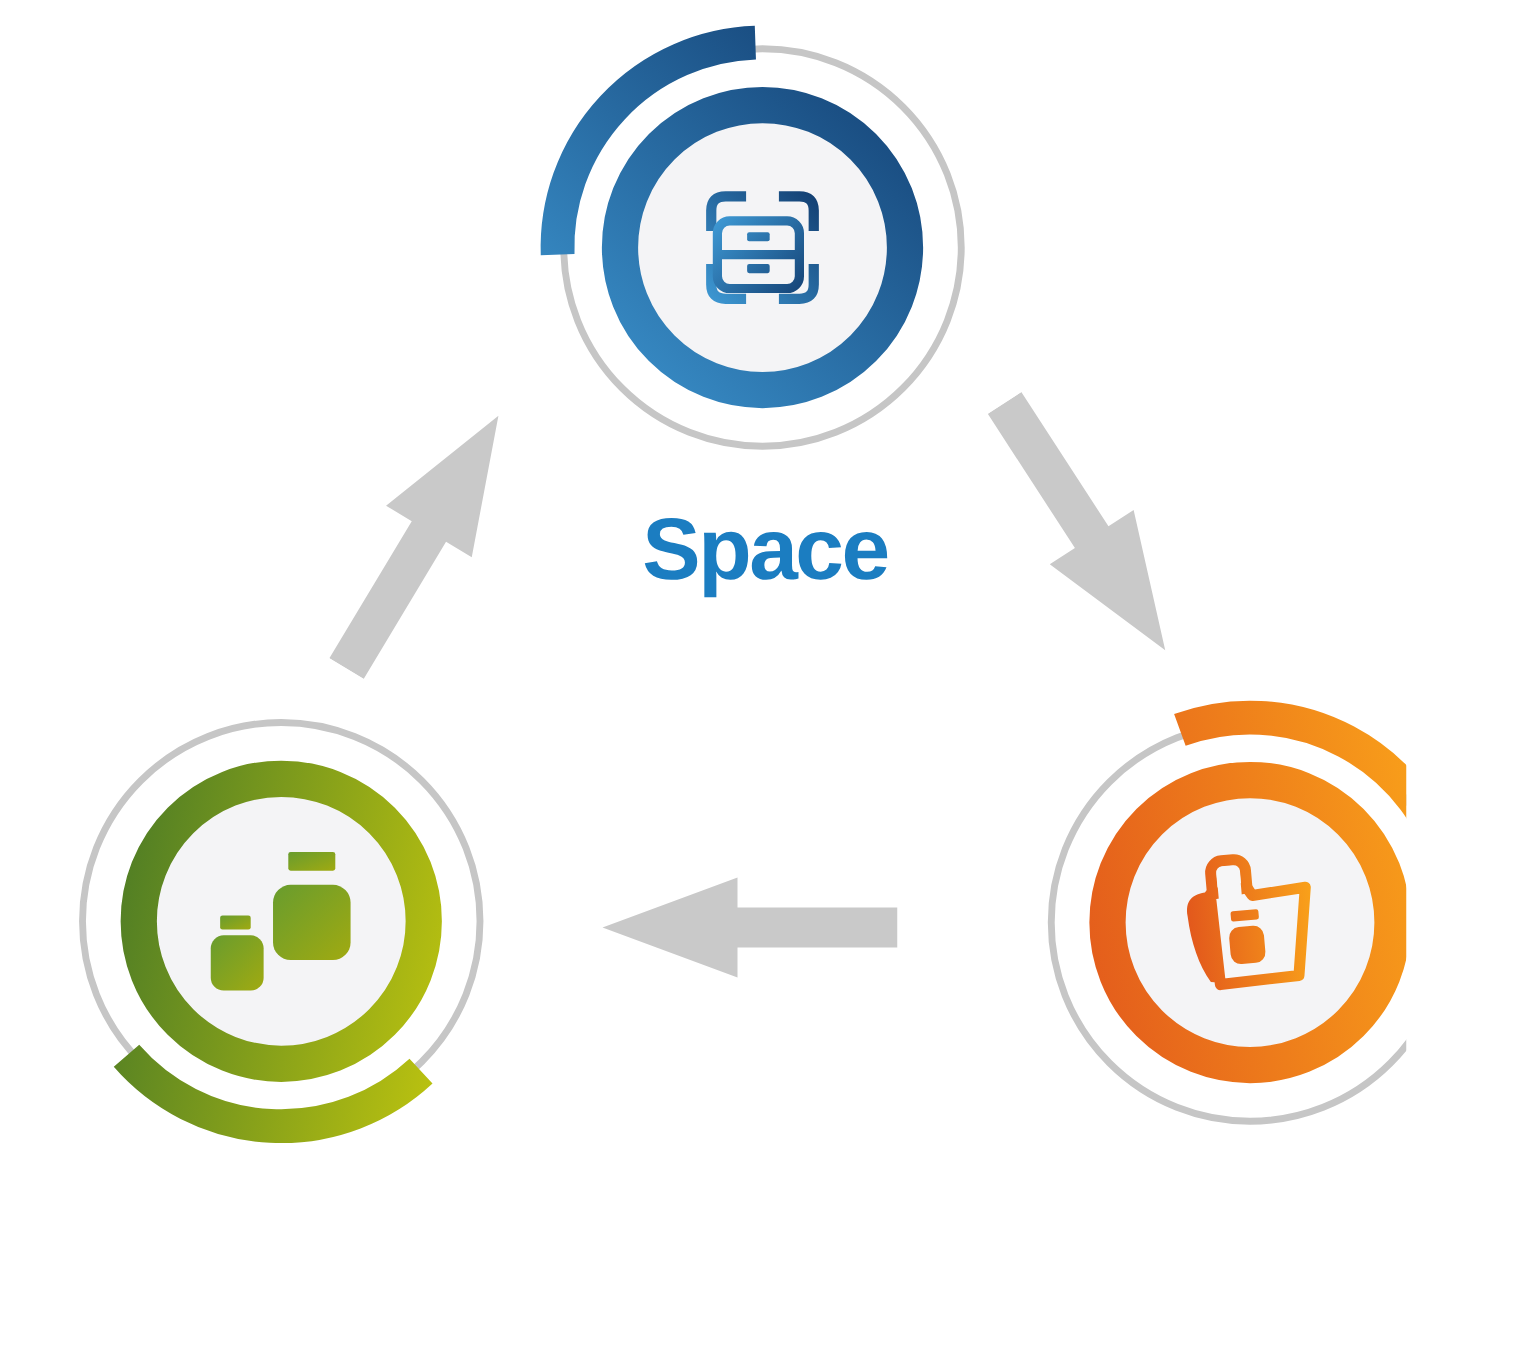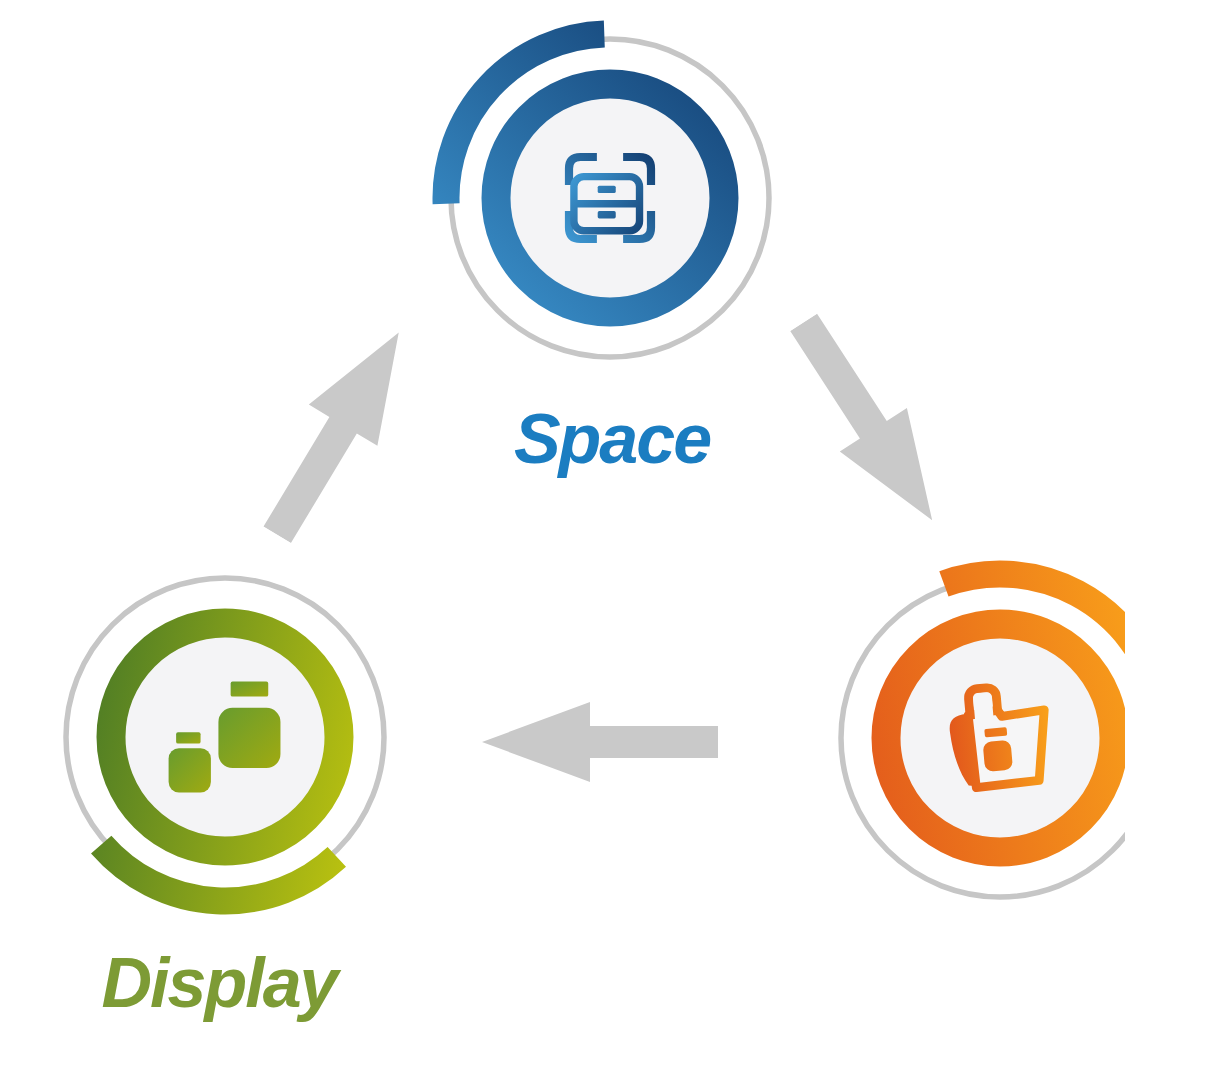--- a/index.html
+++ b/index.html
@@ -3,21 +3,20 @@
 <meta charset="utf-8">
 <style>
   html, body { margin: 0; padding: 0; background: #ffffff; }
   .canvas {
     position: relative;
     width: 1125px;
     height: 1082px;
     background: #ffffff;
     overflow: hidden;
     font-family: "Liberation Sans", sans-serif;
-    font-style: italic;
   }
   .node { position: absolute; width: 360px; height: 360px; }
   .node svg { display: block; width: 100%; height: 100%; }
   .node-space   { left: 430px; top: 18px; }
   .node-range   { left: 820px; top: 558px; }
   .node-display { left: 45px;  top: 557px; }
 
   .node-label {
     position: absolute;
     transform: translateX(-50%);
@@ -143,15 +142,14 @@
       <polygon points="0,29 128,29 128,5 236,45 128,85 128,61 0,61" fill="#c9c9c9"></polygon>
     </svg>
   </div>
   <div class="arrow arrow-ds">
     <svg viewBox="0 0 240 90">
       <polygon points="0,29 128,29 128,5 236,45 128,85 128,61 0,61" fill="#c9c9c9"></polygon>
     </svg>
   </div>
 
   <div class="node-label label-space" style="color: rgb(27, 125, 193);">Space</div>
-  <div class="node-label label-display" style="color: rgb(125, 155, 53);">Display</div>
 
 </div>
 
 </body></html>

